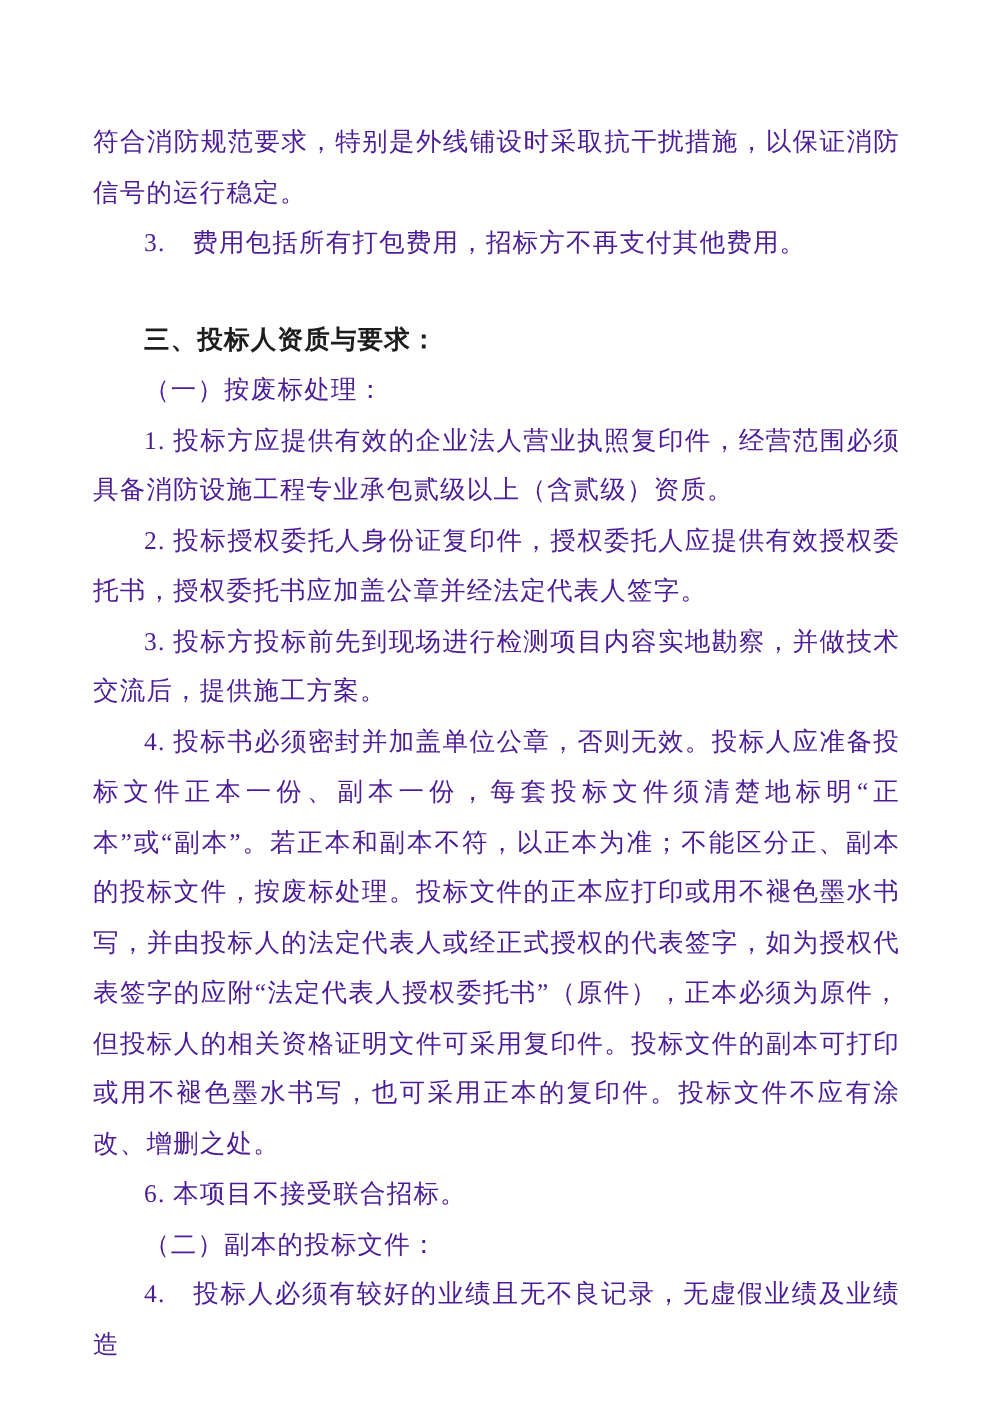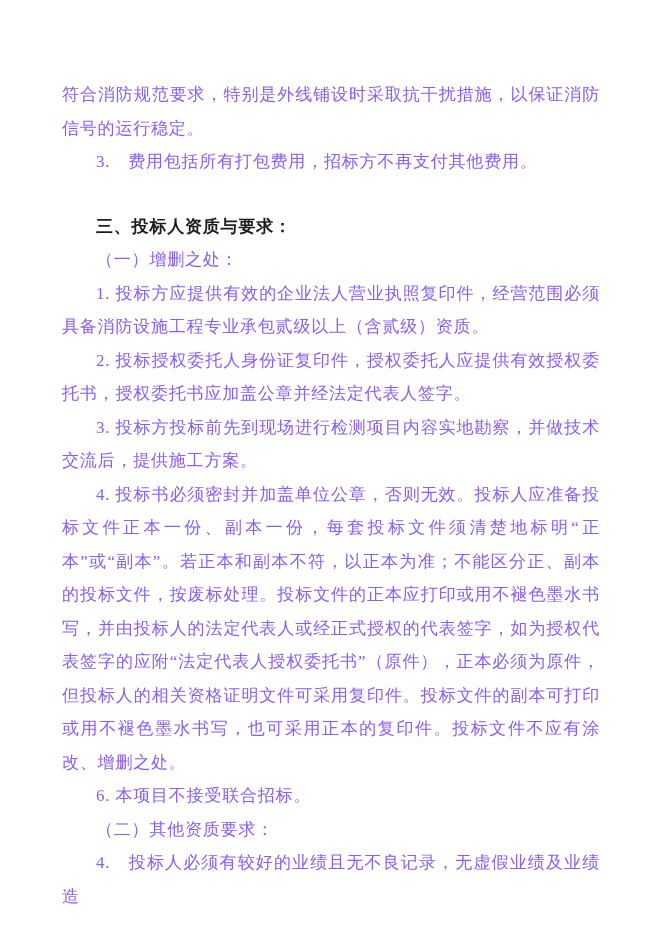--- a/index.html
+++ b/index.html
@@ -20,39 +20,39 @@
     padding: 78px 62px 0 62px;
     overflow: hidden;
     color: #2b2b2b;
   }
   .para {
     margin: 0;
     font-size: 17px;
     line-height: 33.5px;
     letter-spacing: 0.8px;
     text-align: justify;
-    color: #8b5cf6;
+    color: #4c1d95;
   }
   .indent {
     text-indent: 2em;
   }
   .heading {
     font-weight: 700;
     margin-top: 31px;
     color: #1d1d1d;
   }
 </style>
 </head>
 <body>
 
 <div class="page">
   <p class="para">符合消防规范要求，特别是外线铺设时采取抗干扰措施，以保证消防信号的运行稳定。</p>
   <p class="para indent">3.　费用包括所有打包费用，招标方不再支付其他费用。</p>
   <p class="para indent heading">三、投标人资质与要求：</p>
-  <p class="para indent">（一）增删之处：</p>
+  <p class="para indent">（一）按废标处理：</p>
   <p class="para indent">1. 投标方应提供有效的企业法人营业执照复印件，经营范围必须具备消防设施工程专业承包贰级以上（含贰级）资质。</p>
   <p class="para indent">2. 投标授权委托人身份证复印件，授权委托人应提供有效授权委托书，授权委托书应加盖公章并经法定代表人签字。</p>
   <p class="para indent">3. 投标方投标前先到现场进行检测项目内容实地勘察，并做技术交流后，提供施工方案。</p>
   <p class="para indent">4. 投标书必须密封并加盖单位公章，否则无效。投标人应准备投标文件正本一份、副本一份，每套投标文件须清楚地标明“正本”或“副本”。若正本和副本不符，以正本为准；不能区分正、副本的投标文件，按废标处理。投标文件的正本应打印或用不褪色墨水书写，并由投标人的法定代表人或经正式授权的代表签字，如为授权代表签字的应附“法定代表人授权委托书”（原件），正本必须为原件，但投标人的相关资格证明文件可采用复印件。投标文件的副本可打印或用不褪色墨水书写，也可采用正本的复印件。投标文件不应有涂改、增删之处。</p>
   <p class="para indent">6. 本项目不接受联合招标。</p>
-  <p class="para indent">（二）其他资质要求：</p>
+  <p class="para indent">（二）副本的投标文件：</p>
   <p class="para indent">4.　投标人必须有较好的业绩且无不良记录，无虚假业绩及业绩造</p>
 </div>
 
 </body></html>

